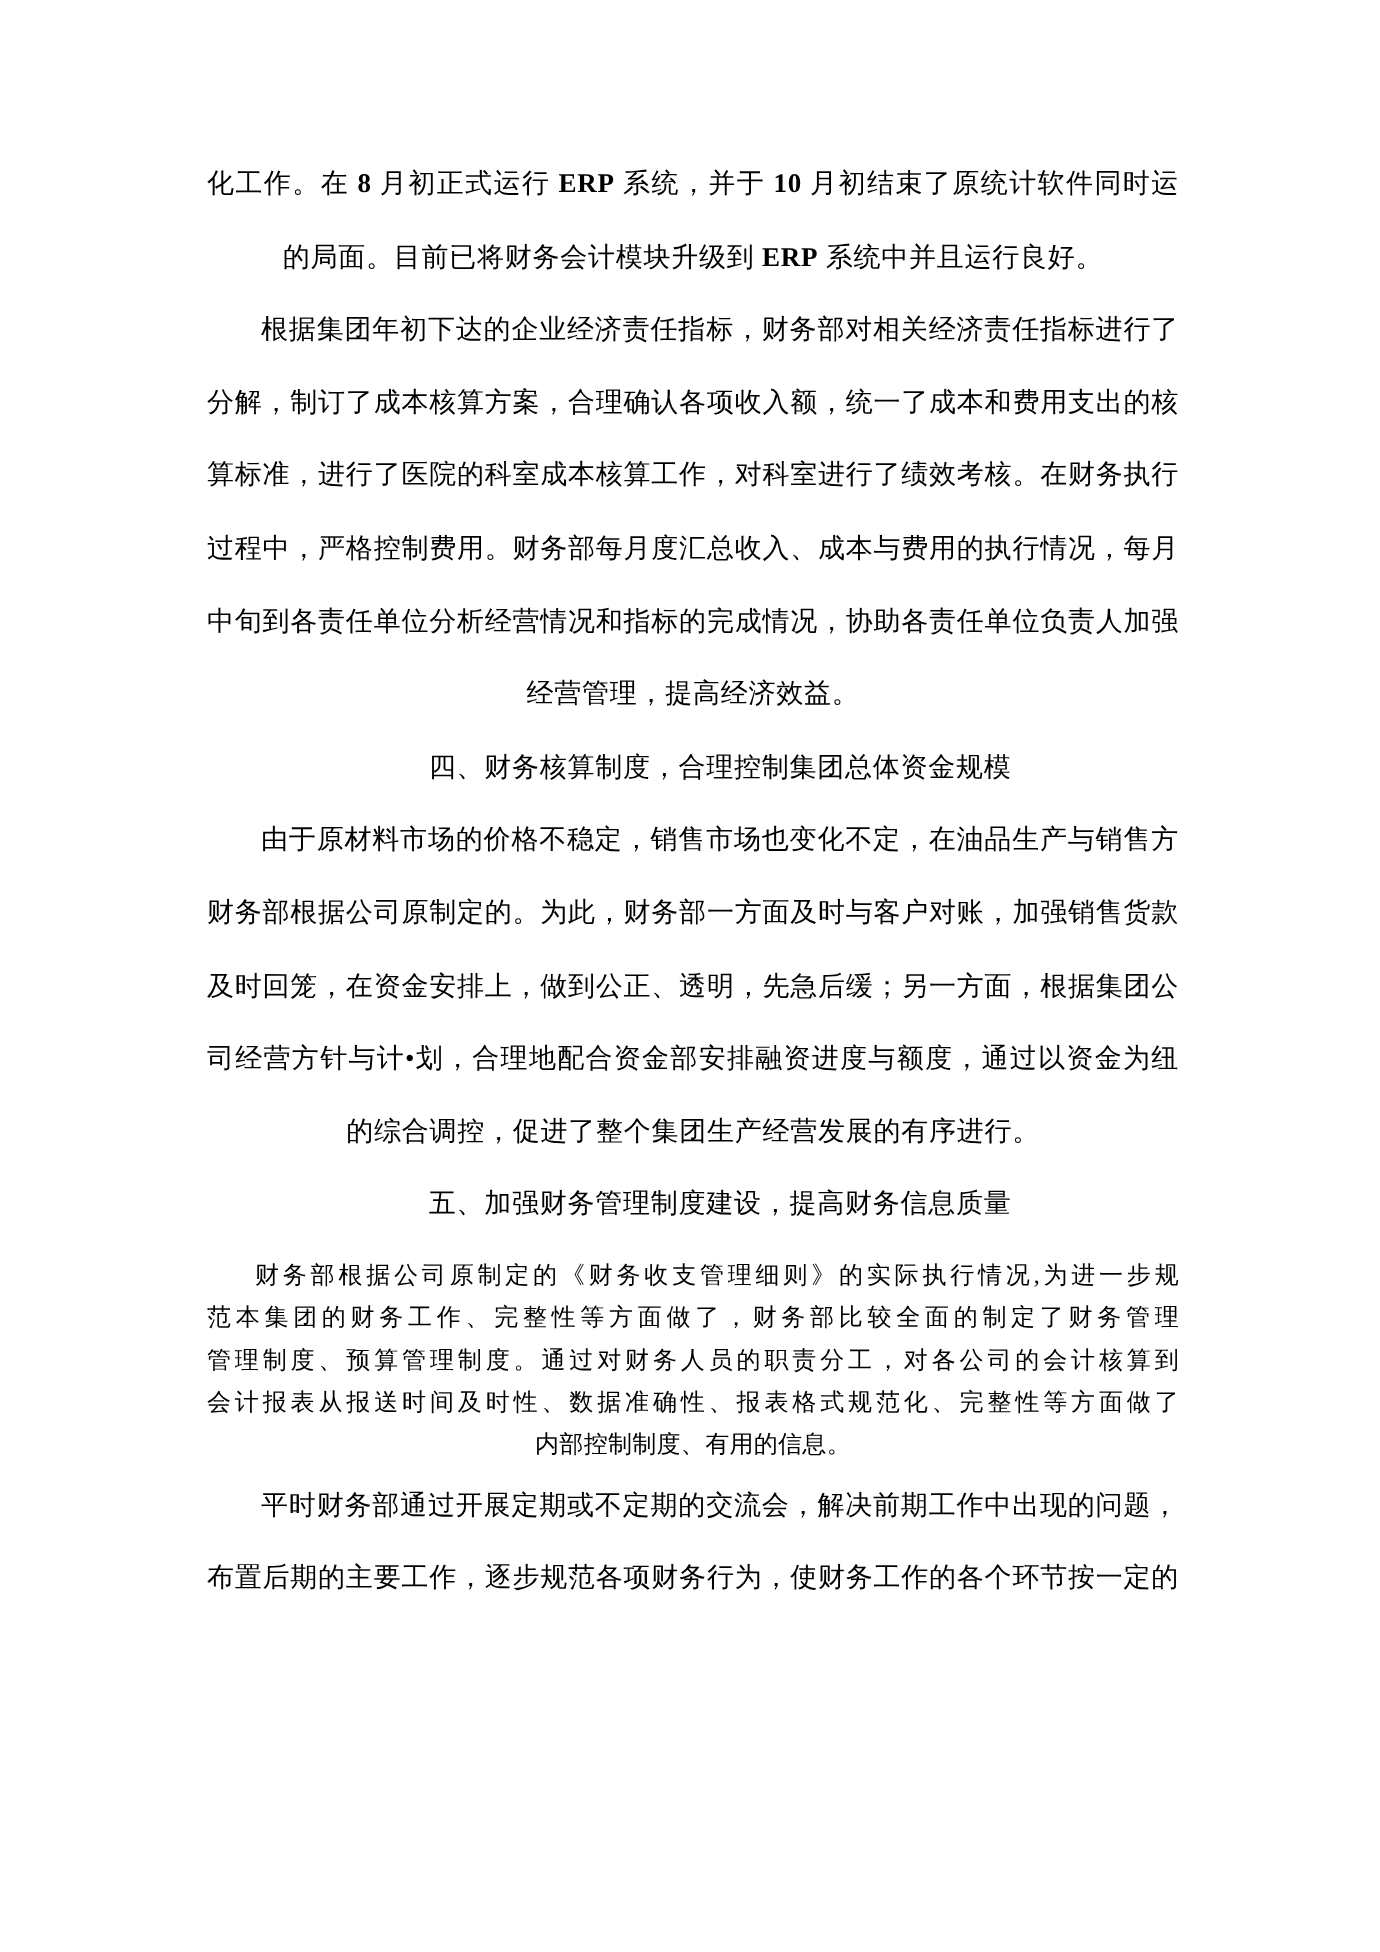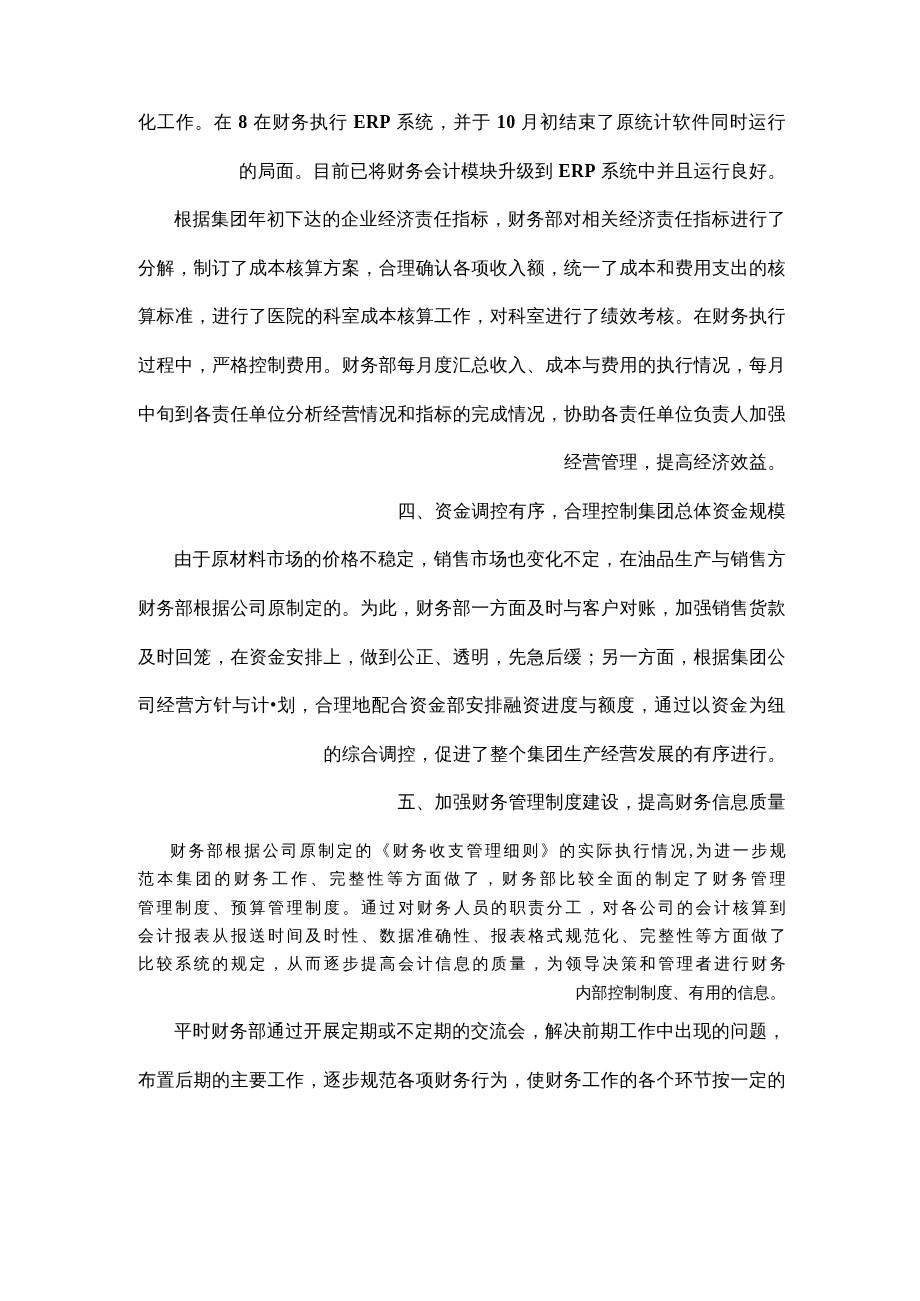--- a/index.html
+++ b/index.html
@@ -13,21 +13,21 @@
     width:920px;height:1301px;
     box-sizing:border-box;
     padding:98px 134px 0 138px;
     background:#ffffff;
   }
   .line{
     font-size:18px;
     line-height:48.6px;
     height:48.6px;
     overflow:hidden;
-    text-align:right;
+    text-align:center;
     letter-spacing:0.5px;
   }
   .line.just{
     text-align:justify;
     text-align-last:justify;
     -moz-text-align-last:justify;
   }
   .line.tight{
     font-size:16px;
     line-height:28.4px;
@@ -36,37 +36,36 @@
   }
   .line.tight-first{margin-top:10px;}
   .line.indent{text-indent:2em;}
   .bold{font-weight:bold;}
 </style>
 </head>
 <body>
 
 <div class="page">
   <div id="doc-content">
-      <div class="line wide just"><span>化工作。在 </span><span class="bold">8</span><span> 在财务执行 </span><span class="bold">ERP</span><span> 系统，并于 </span><span class="bold">10</span><span> 月初结束了原统计软件同时运行</span></div>
+      <div class="line wide just"><span>化工作。在 </span><span class="bold">8</span><span> 月初正式运行 </span><span class="bold">ERP</span><span> 系统，并于 </span><span class="bold">10</span><span> 月初结束了原统计软件同时运行</span></div>
       <div class="line wide"><span>的局面。目前已将财务会计模块升级到 </span><span class="bold">ERP</span><span> 系统中并且运行良好。</span></div>
       <div class="line wide just indent"><span>根据集团年初下达的企业经济责任指标，财务部对相关经济责任指标进行了</span></div>
       <div class="line wide just"><span>分解，制订了成本核算方案，合理确认各项收入额，统一了成本和费用支出的核</span></div>
       <div class="line wide just"><span>算标准，进行了医院的科室成本核算工作，对科室进行了绩效考核。在财务执行</span></div>
       <div class="line wide just"><span>过程中，严格控制费用。财务部每月度汇总收入、成本与费用的执行情况，每月</span></div>
       <div class="line wide just"><span>中旬到各责任单位分析经营情况和指标的完成情况，协助各责任单位负责人加强</span></div>
       <div class="line wide"><span>经营管理，提高经济效益。</span></div>
-      <div class="line wide indent"><span>四、资金调控有序，合理控制集团总体资金规模</span></div>
+      <div class="line wide indent"><span>四、财务核算制度，合理控制集团总体资金规模</span></div>
       <div class="line wide just indent"><span>由于原材料市场的价格不稳定，销售市场也变化不定，在油品生产与销售方</span></div>
       <div class="line wide just"><span>财务部根据公司原制定的。为此，财务部一方面及时与客户对账，加强销售货款的</span></div>
       <div class="line wide just"><span>及时回笼，在资金安排上，做到公正、透明，先急后缓；另一方面，根据集团公</span></div>
       <div class="line wide just"><span>司经营方针与计•划，合理地配合资金部安排融资进度与额度，通过以资金为纽带</span></div>
       <div class="line wide"><span>的综合调控，促进了整个集团生产经营发展的有序进行。</span></div>
       <div class="line wide indent"><span>五、加强财务管理制度建设，提高财务信息质量</span></div>
       <div class="line tight just indent tight-first"><span>财务部根据公司原制定的《财务收支管理细则》的实际执行情况,为进一步规</span></div>
       <div class="line tight just"><span>范本集团的财务工作、完整性等方面做了，财务部比较全面的制定了财务管理</span></div>
       <div class="line tight just"><span>管理制度、预算管理制度。通过对财务人员的职责分工，对各公司的会计核算到</span></div>
       <div class="line tight just"><span>会计报表从报送时间及时性、数据准确性、报表格式规范化、完整性等方面做了</span></div>
-      <div class="line tight just"><span>比较系统的规定，从而逐步提高会计信息的质量，为领导决策和管理者进行财务</span></div>
       <div class="line tight"><span>内部控制制度、有用的信息。</span></div>
       <div class="line wide just indent"><span>平时财务部通过开展定期或不定期的交流会，解决前期工作中出现的问题，</span></div>
       <div class="line wide just"><span>布置后期的主要工作，逐步规范各项财务行为，使财务工作的各个环节按一定的</span></div>
     </div>
 </div>
 
 </body></html>

